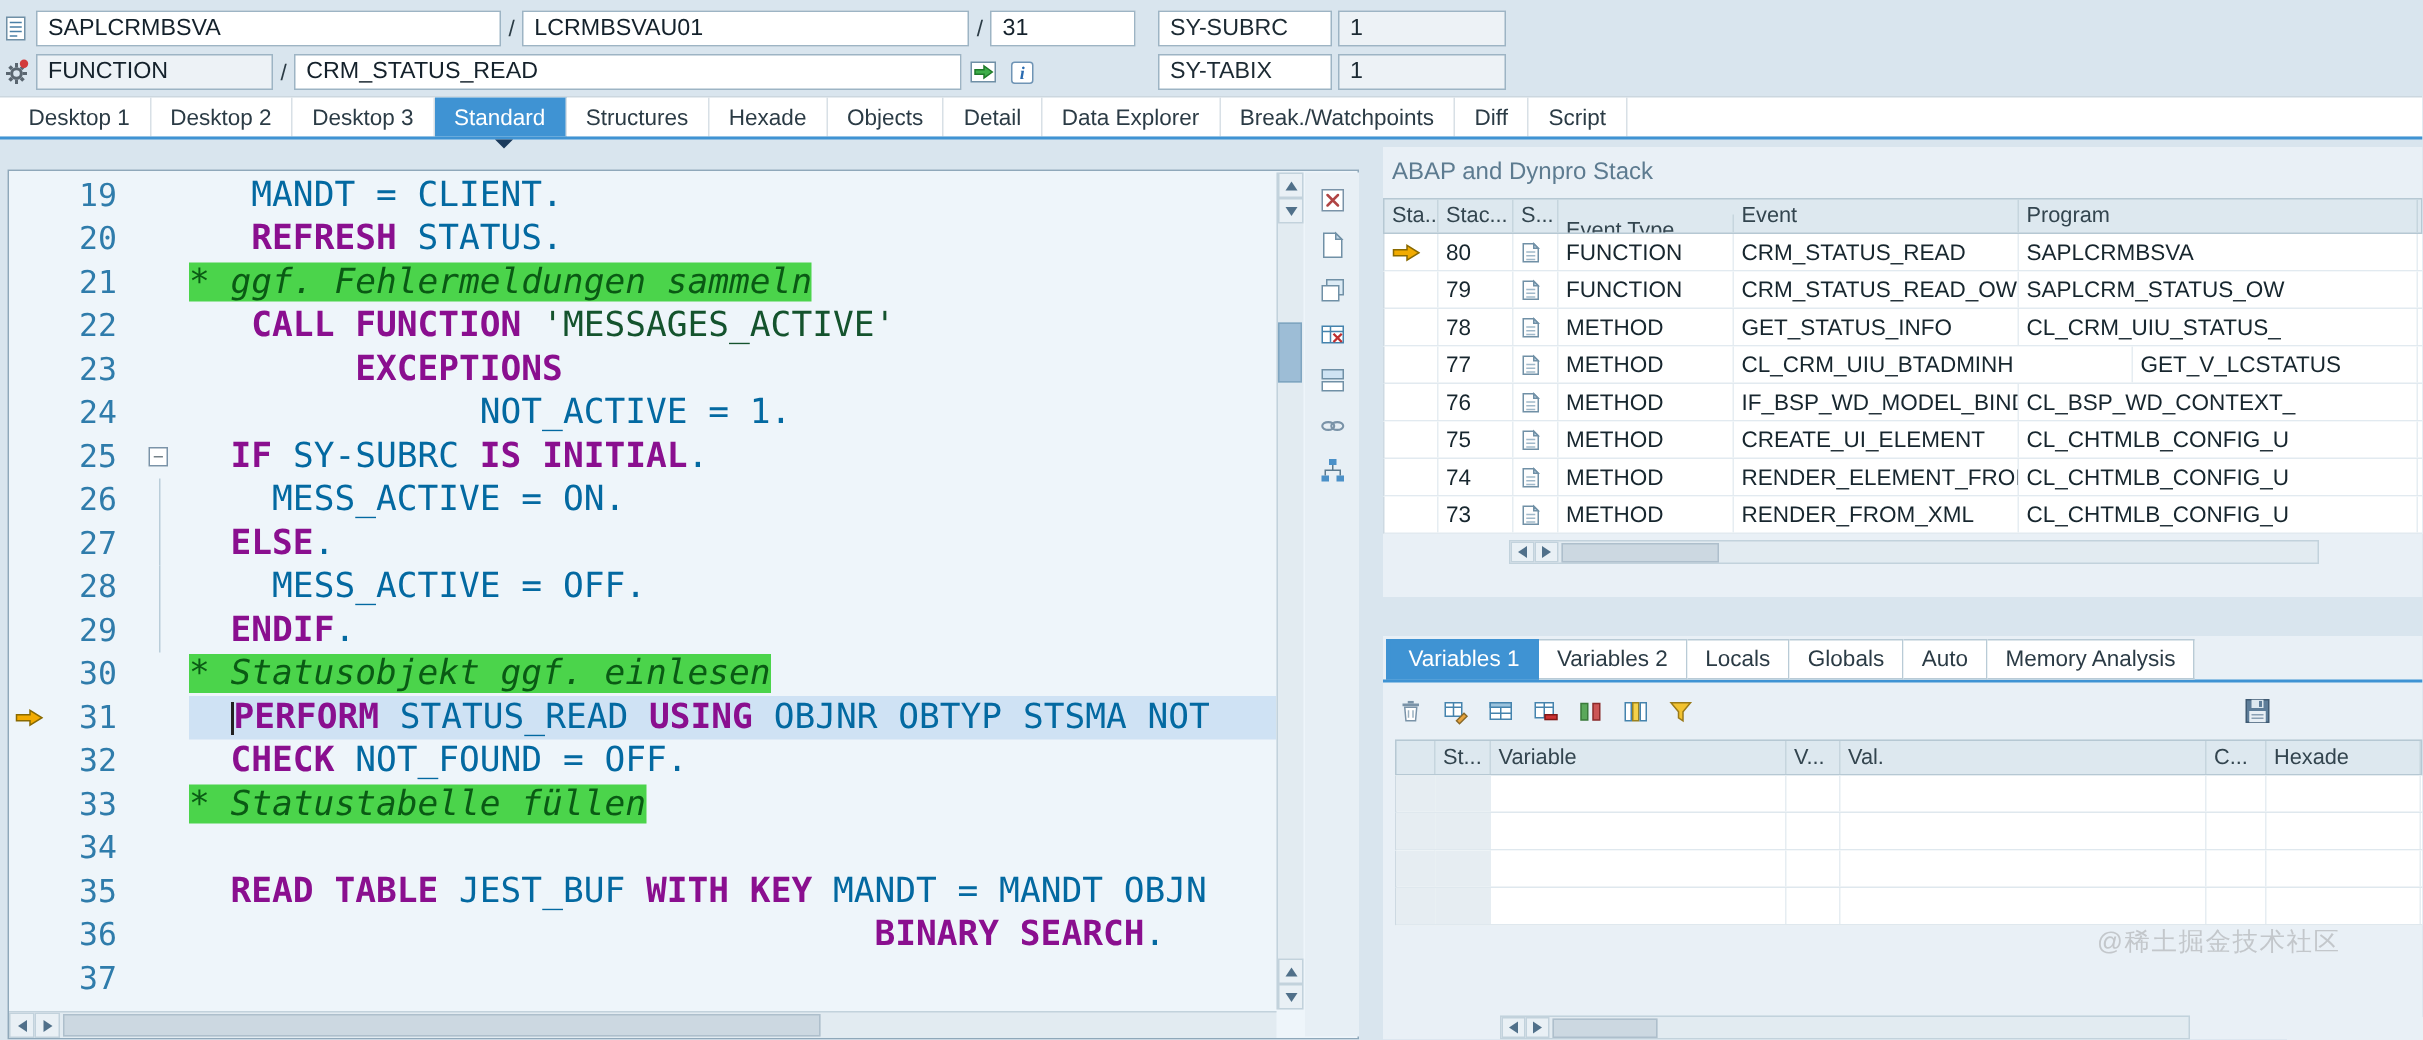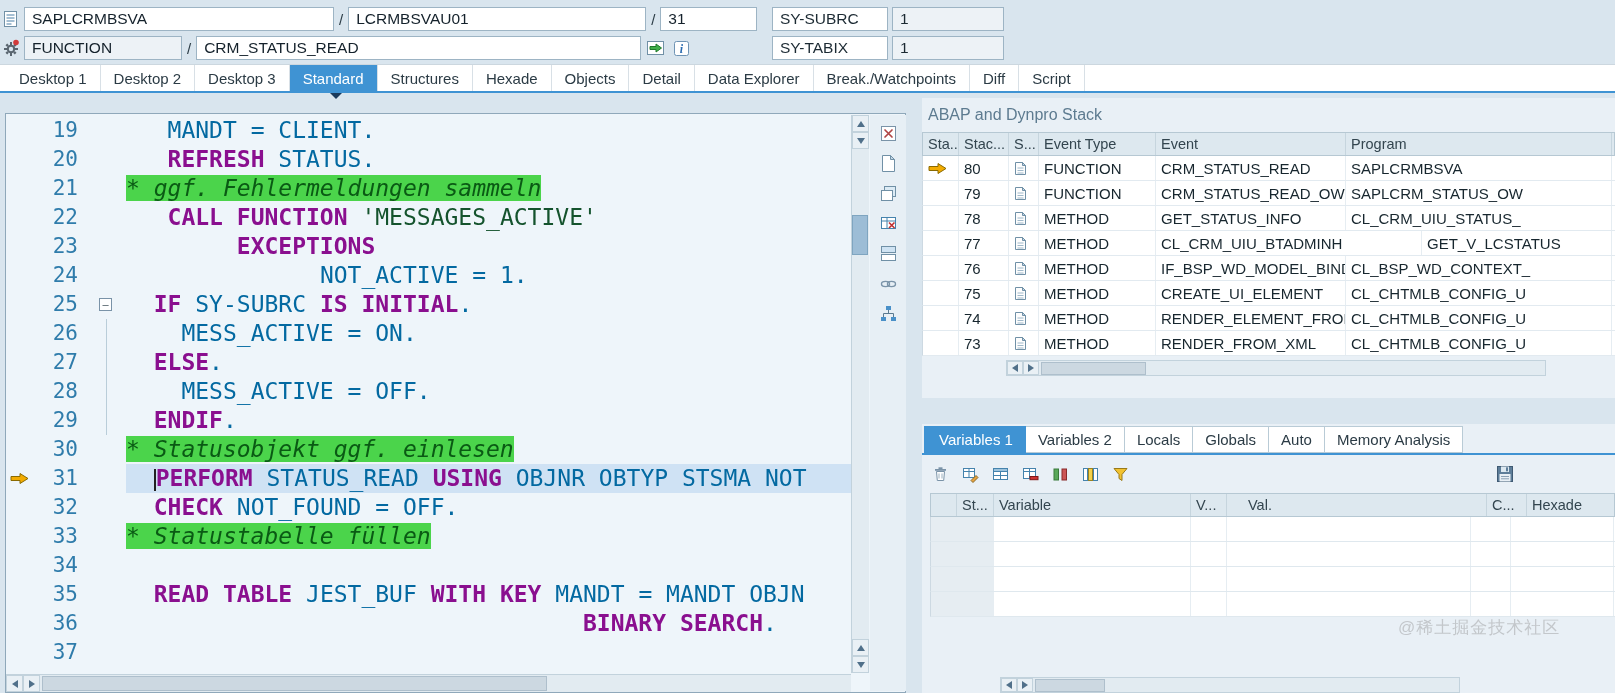--- a/index.html
+++ b/index.html
@@ -389,21 +389,21 @@
     <span class="hthumb"></span>
   </div>
 </div>
 
 <div class="stack">
   <div class="panel-title">ABAP and Dynpro Stack</div>
   <div class="s-hrow">
       <div class="s-hcell" style="flex: 0 0 36px;">Sta...</div>
       <div class="s-hcell" style="flex: 0 0 50px;">Stac...</div>
       <div class="s-hcell" style="flex: 0 0 30px;">S...</div>
-      <div class="s-hcell" style="flex: 0 0 117px;">Event Type</div>
+      <div class="s-hcell" style="flex: 0 0 117px; margin-top: 10px;">Event Type</div>
       <div class="s-hcell" style="flex: 0 0 190px;">Event</div>
       <div class="s-hcell" style="flex: 0 0 266px;">Program</div>
     </div>
   <div>
       <div class="s-row">
         <div class="s-cell" style="flex: 0 0 36px;">
           <svg width="19" height="13" viewBox="0 0 19 13">
             <polygon points="1,4.5 10,4.5 10,1.5 18,6.5 10,11.5 10,8.5 1,8.5" fill="#f2ab00" stroke="#8a6a00"></polygon>
           </svg>
         </div>
@@ -617,21 +617,21 @@
           <line x1="6" y1="14.8" x2="14" y2="14.8" stroke="#8aa0b4"></line>
         </svg>
       </div>
     </div>
   <div class="v-table">
     <div class="v-hrow">
         <div class="v-hcell" style="flex: 0 0 26px;"></div>
         <div class="v-hcell" style="flex: 0 0 37px;">St...</div>
         <div class="v-hcell" style="flex: 0 0 197px;">Variable</div>
         <div class="v-hcell" style="flex: 0 0 36px;">V...</div>
-        <div class="v-hcell" style="flex: 0 0 244px; margin-left: 16px;">Val.</div>
+        <div class="v-hcell" style="flex: 0 0 244px;">Val.</div>
         <div class="v-hcell" style="flex: 0 0 40px;">C...</div>
         <div class="v-hcell" style="flex: 0 0 103px;">Hexade</div>
       </div>
     <div>
         <div class="v-row">
           <div class="v-cell sel" style="flex: 0 0 26px;"></div>
           <div class="v-cell sel" style="flex: 0 0 37px;"></div>
           <div class="v-cell" style="flex: 0 0 197px;"></div>
           <div class="v-cell" style="flex: 0 0 36px;"></div>
           <div class="v-cell" style="flex: 0 0 244px;"></div>

